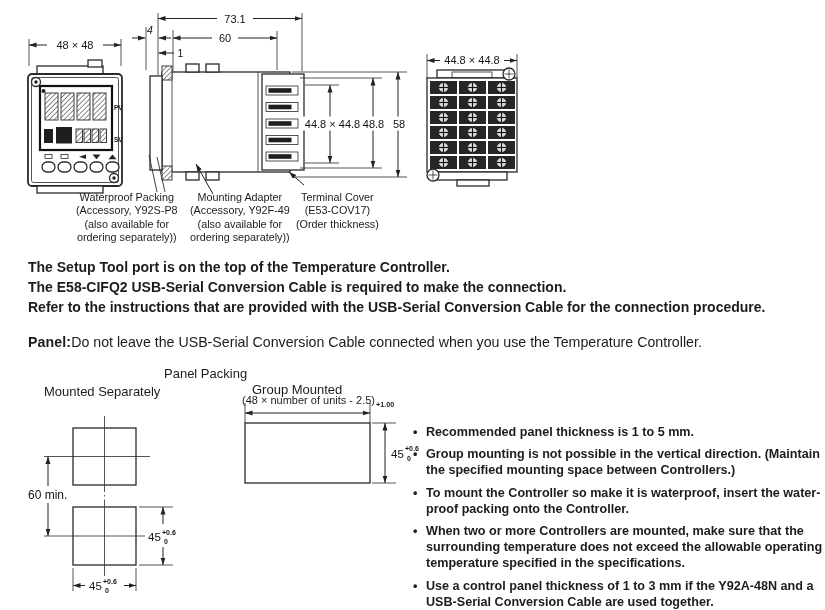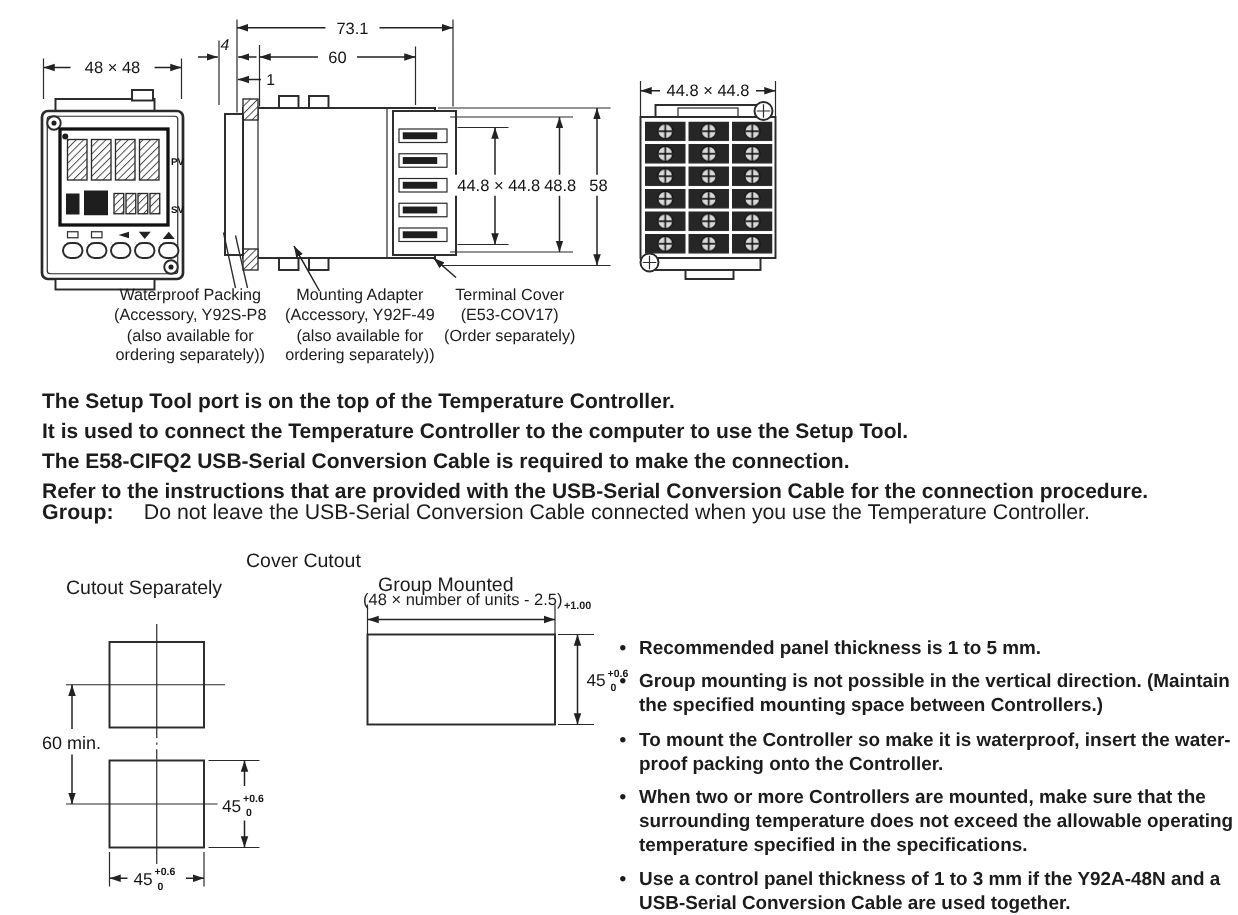--- a/index.html
+++ b/index.html
@@ -21,21 +21,21 @@
   .disp{fill:#fff;stroke:#111;stroke-width:2.2;}
   .wbg{fill:#fff;}
   .dim{fill:none;stroke:#222;stroke-width:1;marker-start:url(#arr);marker-end:url(#arr);}
   .dimE{fill:none;stroke:#222;stroke-width:1;marker-end:url(#arr);}
   .dimS{fill:none;stroke:#222;stroke-width:1;marker-start:url(#arr);}
   .cdash{stroke-dasharray:7 3 1.5 3;}
   .callout{font-size:10.8px;line-height:13.3px;white-space:nowrap;text-align:center;}
   .para{font-size:14px;line-height:20px;white-space:nowrap;font-weight:bold;}
   .note{font-size:14.2px;white-space:nowrap;}
   .note b{letter-spacing:0.1px;}
-  .note span{margin-left:20px;}
+  .note span{margin-left:0;}
   .sec-title{font-size:13px;white-space:nowrap;}
   .formula{font-size:11px;white-space:nowrap;}
   .tol{display:inline-flex;flex-direction:row;font-size:7.2px;line-height:7.2px;
        font-weight:bold;vertical-align:-3px;margin-left:1px;}
   .notes-list{list-style:none;margin:0;padding:0;width:410px;font-size:12.6px;line-height:16.2px;}
   .notes-list li{display:flex;margin-bottom:6px;font-weight:bold;}
   .notes-list li::before{content:"\2022";flex:none;width:13px;font-weight:bold;}
 </style>
 </head>
 <body>
@@ -193,35 +193,34 @@
   </div>
   <div class="abs callout" style="left:190px;top:191px">
     <div>Mounting Adapter</div>
     <div>(Accessory, Y92F-49</div>
     <div> (also available for</div>
     <div>ordering separately))</div>
   </div>
   <div class="abs callout" style="left:296px;top:191px">
     <div>Terminal Cover</div>
     <div>(E53-COV17)</div>
-    <div>(Order separately)</div>
+    <div>(Order thickness)</div>
   </div>
 
   <div class="abs" style="left:28px;top:257px">
     <div class="para">The Setup Tool port is on the top of the Temperature Controller.</div>
-    <div class="para">It is used to connect the Temperature Controller to the computer to use the Setup Tool.</div>
     <div class="para">The E58-CIFQ2 USB-Serial Conversion Cable is required to make the connection.</div>
     <div class="para">Refer to the instructions that are provided with the USB-Serial Conversion Cable for the connection procedure.</div>
   </div>
   <div class="abs note" style="left:28px;top:334px">
-    <b>Group:</b><span>Do not leave the USB-Serial Conversion Cable connected when you use the Temperature Controller.</span>
-  </div>
-
-  <div class="abs sec-title" style="left:164px;top:366px">Cover Cutout</div>
-  <div class="abs sec-title" style="left:44px;top:384px">Cutout Separately</div>
+    <b>Panel:</b><span>Do not leave the USB-Serial Conversion Cable connected when you use the Temperature Controller.</span>
+  </div>
+
+  <div class="abs sec-title" style="left:164px;top:366px">Panel Packing</div>
+  <div class="abs sec-title" style="left:44px;top:384px">Mounted Separately</div>
   <div class="abs sec-title" style="left:252px;top:382px">Group Mounted</div>
   <div class="abs formula" style="left:242px;top:394px">
     <span>(48 × number of units - 2.5)</span><span class="tol">
         <span>+1.0</span>
         <span>0</span>
       </span>
   </div>
 
   <svg style="left:0;top:355px" width="480" height="255" viewBox="0 0 480 255">
 

